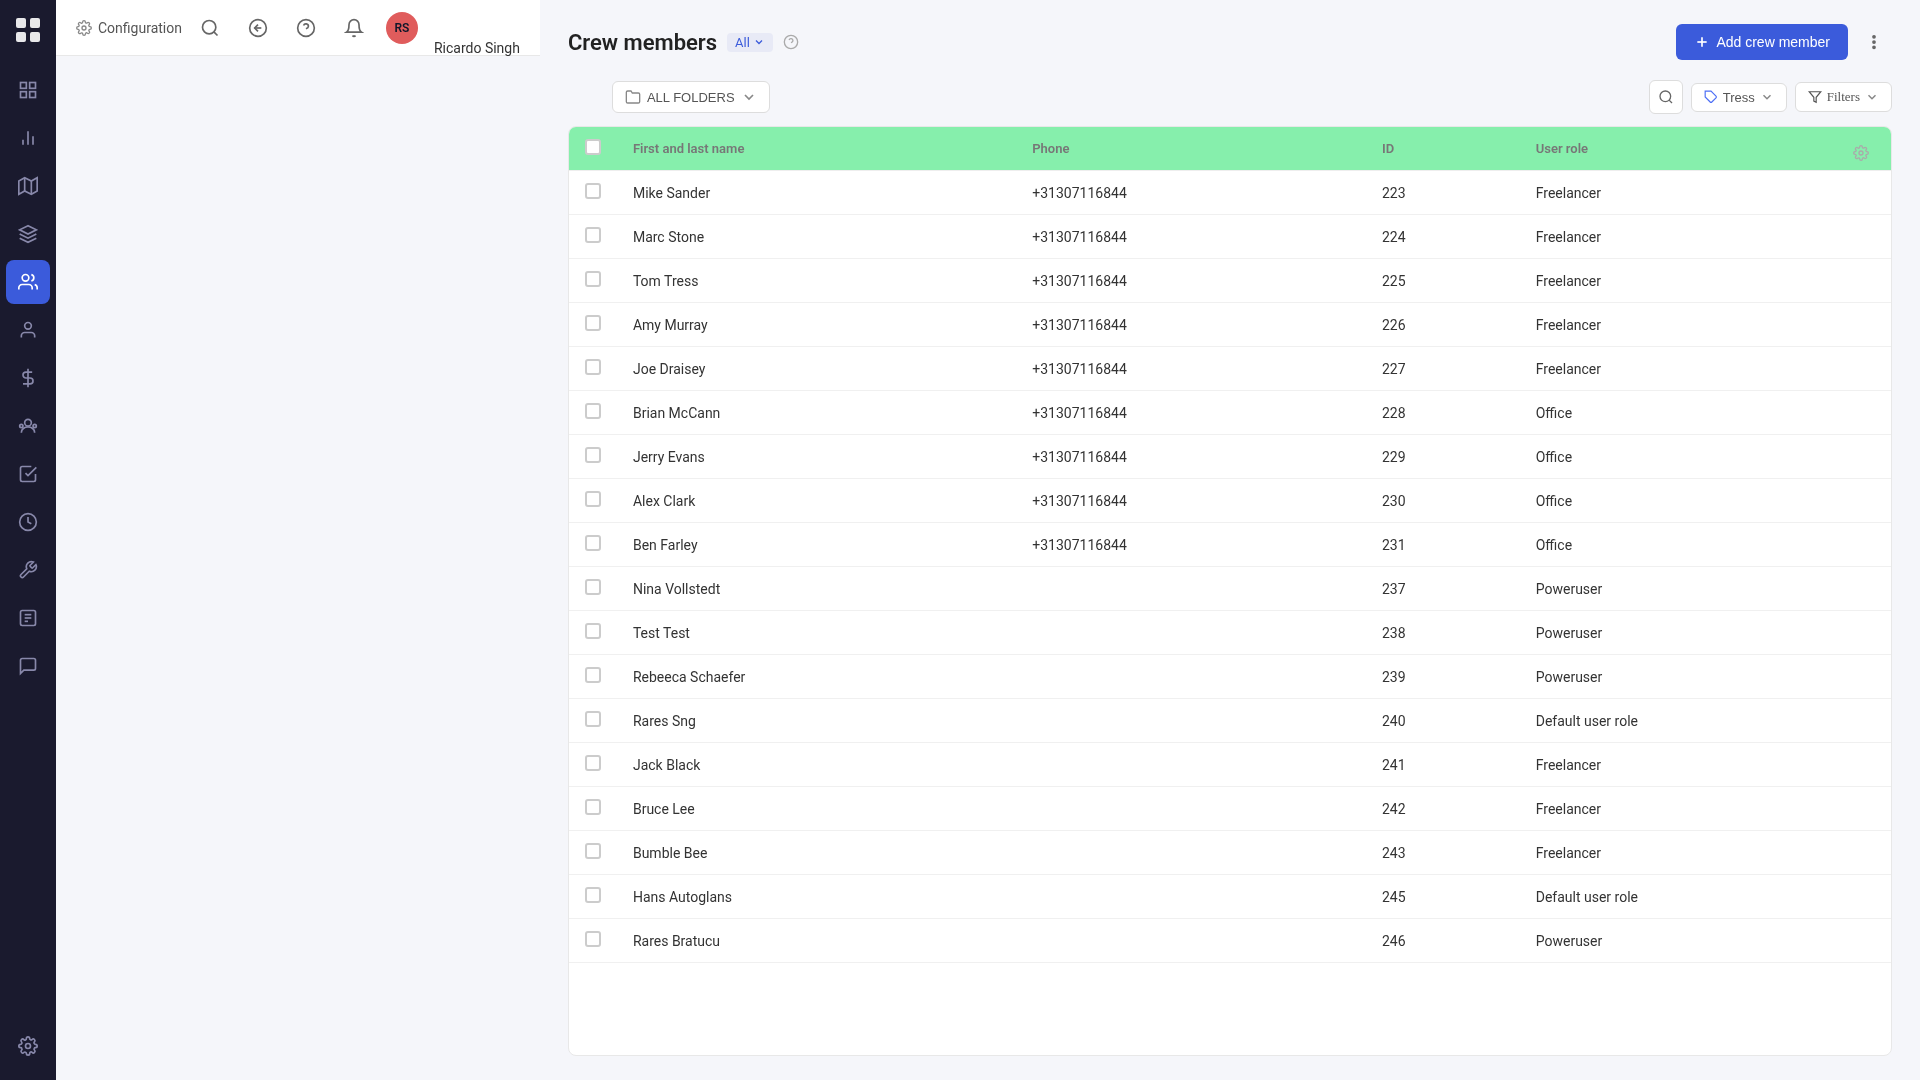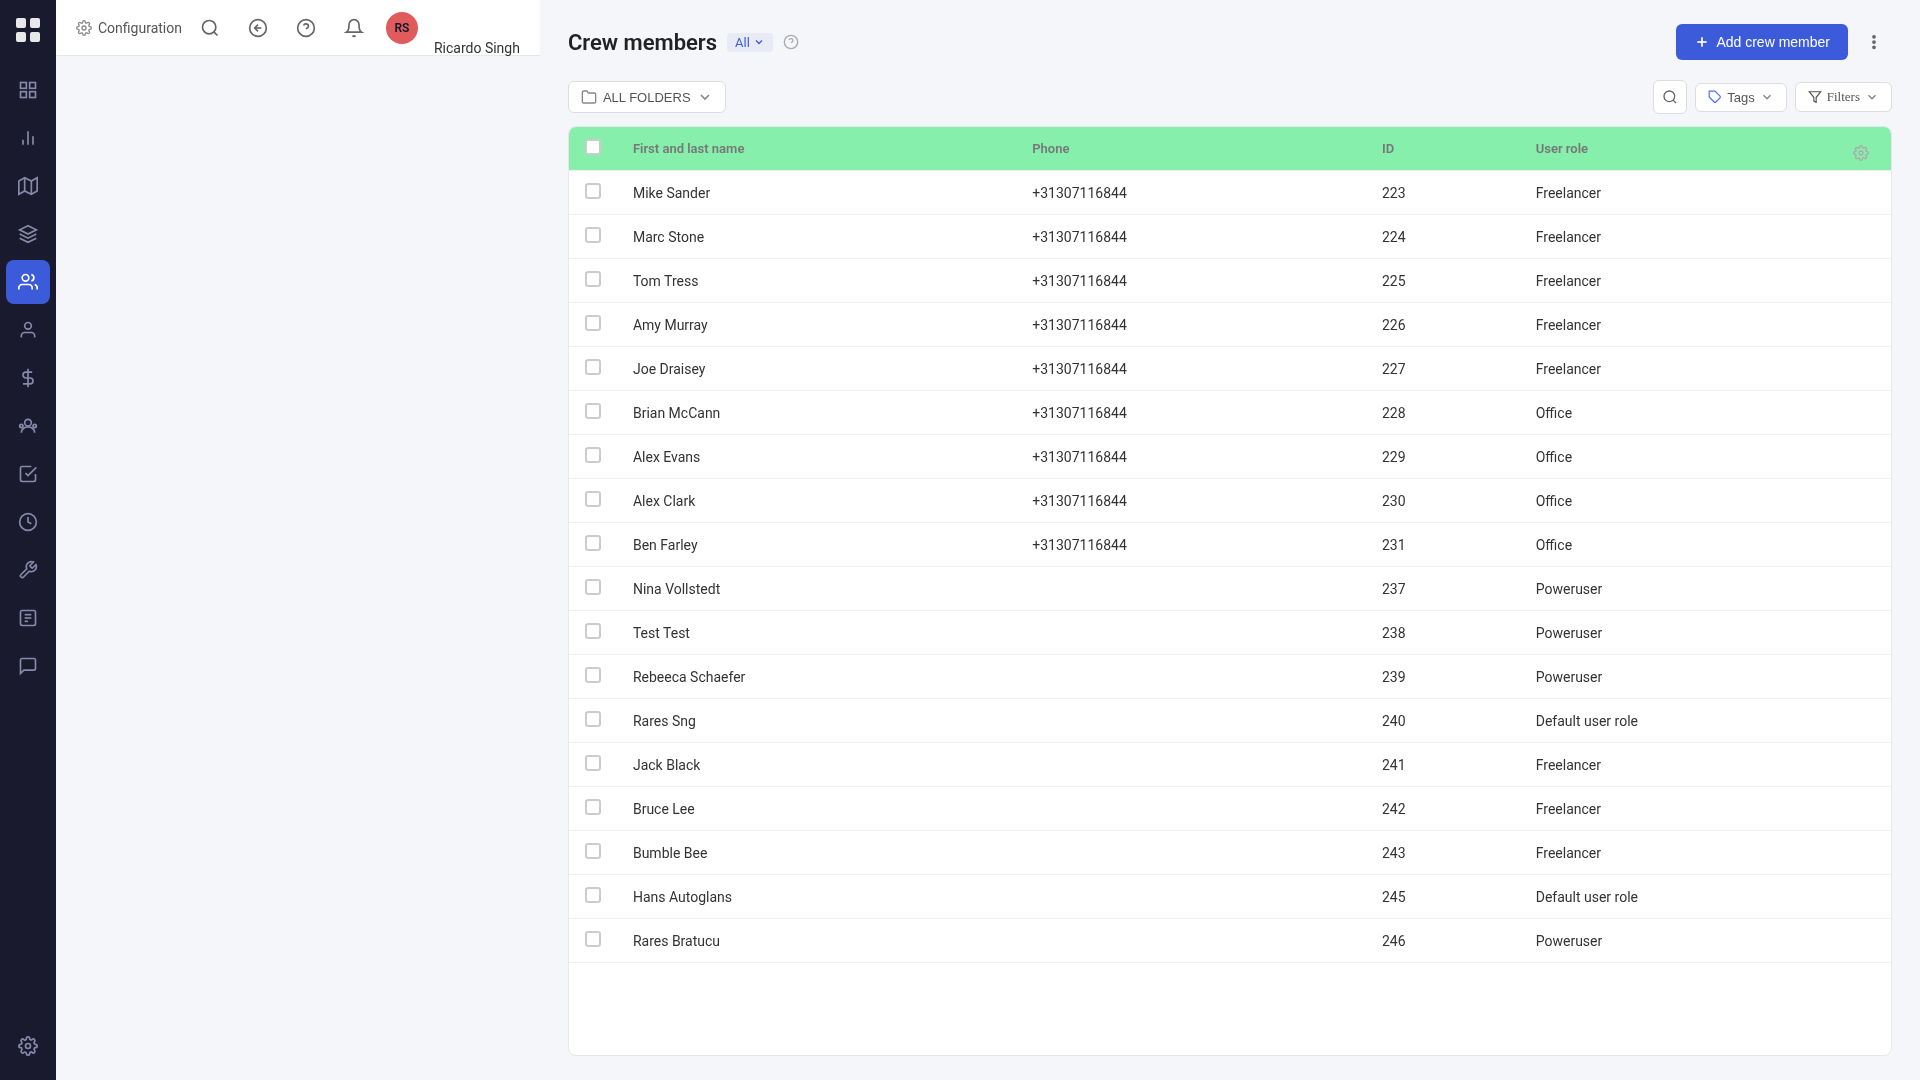--- a/index.html
+++ b/index.html
@@ -171,20 +171,21 @@
       border-radius: 6px;
       color: #666;
     }
 
     
     .toolbar {
       display: flex;
       align-items: center;
       justify-content: space-between;
       margin-bottom: 12px;
+      margin-left: 44px;
     }
     .toolbar-left {
       display: flex;
       align-items: center;
       gap: 8px;
     }
     .folder-btn {
       display: flex;
       align-items: center;
       gap: 6px;
@@ -538,21 +539,21 @@
           <svg width="16" height="16" viewBox="0 0 24 24" fill="none" stroke="currentColor" stroke-width="2">
               <circle cx="11" cy="11" r="8"></circle>
               <line x1="21" y1="21" x2="16.65" y2="16.65"></line>
             </svg>
         </button>
         <button class="tag-btn">
           <svg width="14" height="14" viewBox="0 0 24 24" fill="none" stroke="#4c6ef5" stroke-width="2">
               <path d="M20.59 13.41l-7.17 7.17a2 2 0 0 1-2.83 0L2 12V2h10l8.59 8.59a2 2 0 0 1 0 2.82z"></path>
               <line x1="7" y1="7" x2="7.01" y2="7"></line>
             </svg>
-          <span>Tags</span>
+          <span>Tress</span>
           <svg width="12" height="12" viewBox="0 0 24 24" fill="none" stroke="#888" stroke-width="2.5">
               <polyline points="6 9 12 15 18 9"></polyline>
             </svg>
         </button>
         <button class="filter-btn">
           <svg width="14" height="14" viewBox="0 0 24 24" fill="none" stroke="currentColor" stroke-width="2">
               <polygon points="22 3 2 3 10 12.46 10 19 14 21 14 12.46 22 3"></polygon>
             </svg>
           <span>Filters</span>
           <svg width="12" height="12" viewBox="0 0 24 24" fill="none" stroke="#888" stroke-width="2.5">
@@ -634,21 +635,21 @@
       </td>
       <td>Brian McCann</td>
       <td class="">+31307116844</td>
       <td>228</td>
       <td>Office</td>
     </tr>
               <tr>
       <td>
         <div class="checkbox"></div>
       </td>
-      <td>Alex Evans</td>
+      <td>Jerry Evans</td>
       <td class="">+31307116844</td>
       <td>229</td>
       <td>Office</td>
     </tr>
               <tr>
       <td>
         <div class="checkbox"></div>
       </td>
       <td>Alex Clark</td>
       <td class="">+31307116844</td>

